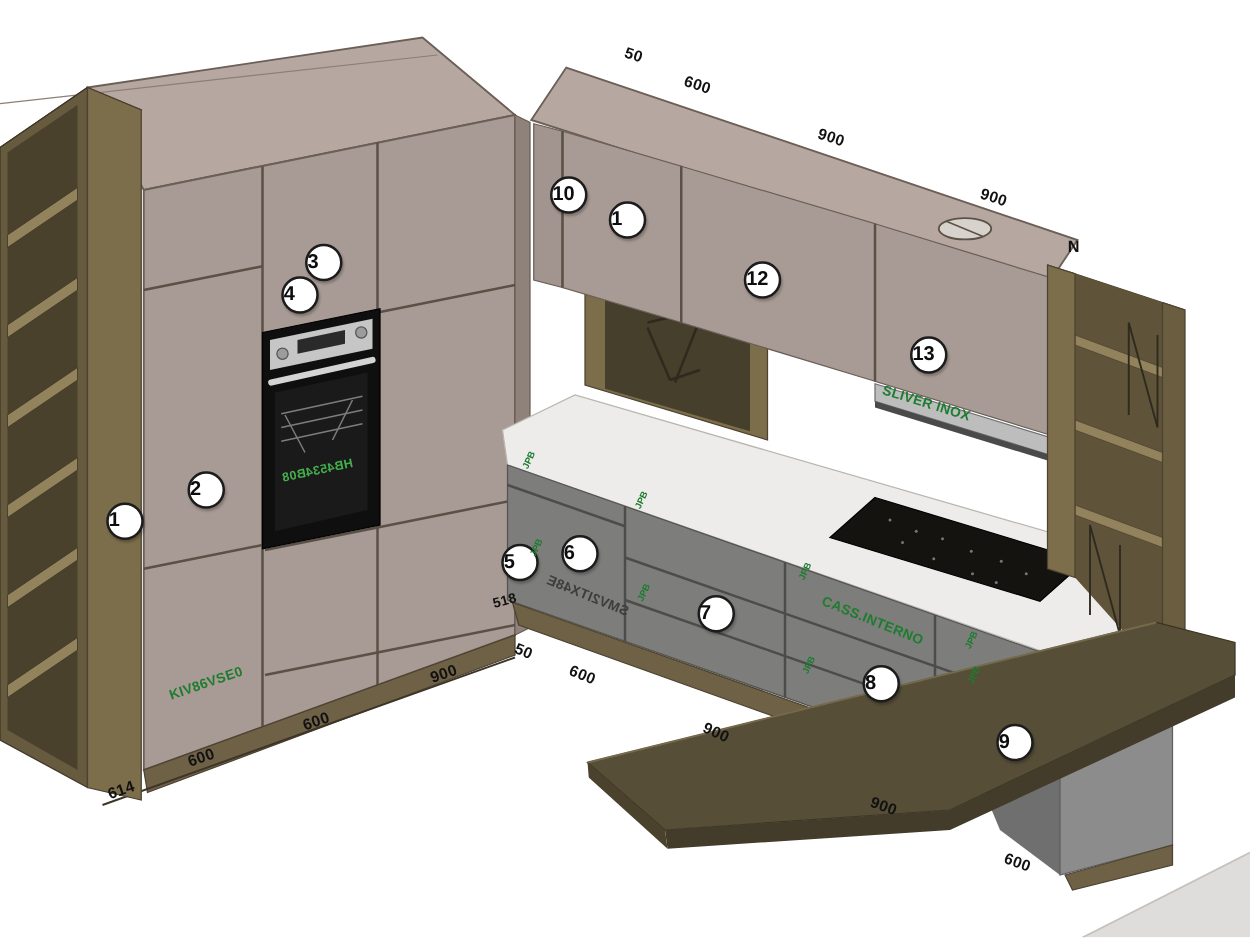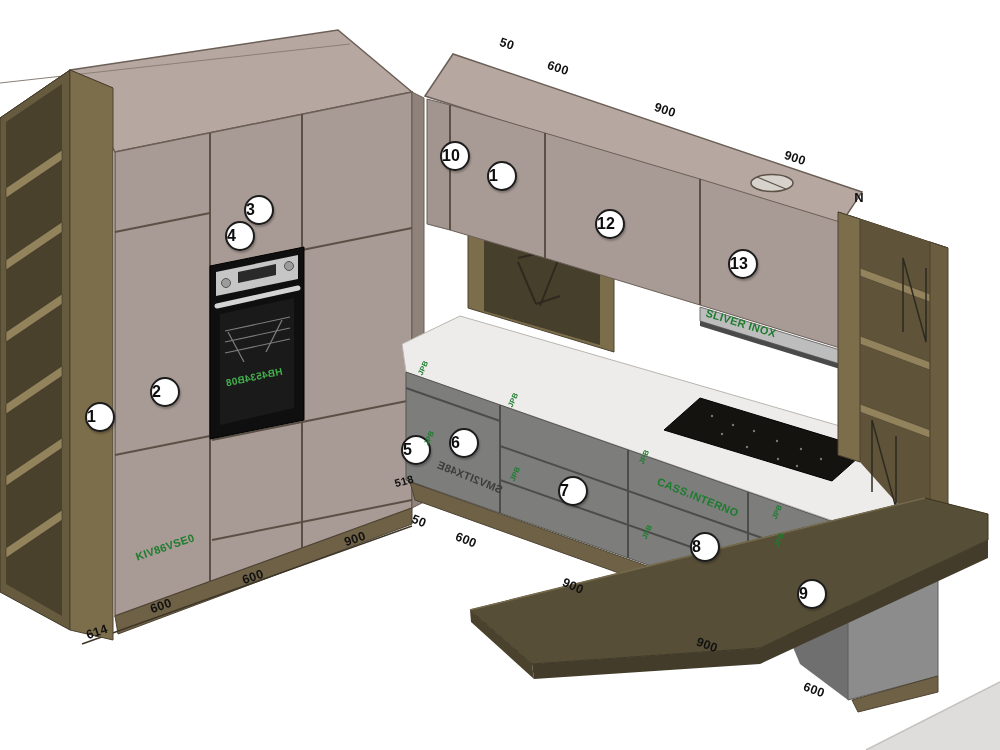--- a/index.html
+++ b/index.html
@@ -202,21 +202,21 @@
     </div>
   <div class="callout" style="left:440px;top:141px">
       <span>10</span>
     </div>
   <div class="callout" style="left:487px;top:161px">
       <span>1</span>
     </div>
   <div class="callout" style="left:595px;top:209px">
       <span>12</span>
     </div>
-  <div class="callout" style="left:728px;top:249px">
+  <div class="callout" style="left:728px;top:269px">
       <span>13</span>
     </div>
 
   <div class="lbl" style="left:507px;top:44px;transform:translate(-50%,-50%) rotate(18deg)">50</div>
   <div class="lbl" style="left:558px;top:68px;transform:translate(-50%,-50%) rotate(18deg)">600</div>
   <div class="lbl" style="left:665px;top:110px;transform:translate(-50%,-50%) rotate(18deg)">900</div>
   <div class="lbl" style="left:795px;top:158px;transform:translate(-50%,-50%) rotate(18deg)">900</div>
   <div class="lbl" style="left:859px;top:197px;transform:translate(-50%,-50%);font-size:13px">N</div>
 
   <div class="lbl" style="left:97px;top:632px;transform:translate(-50%,-50%) rotate(-19deg)">614</div>

